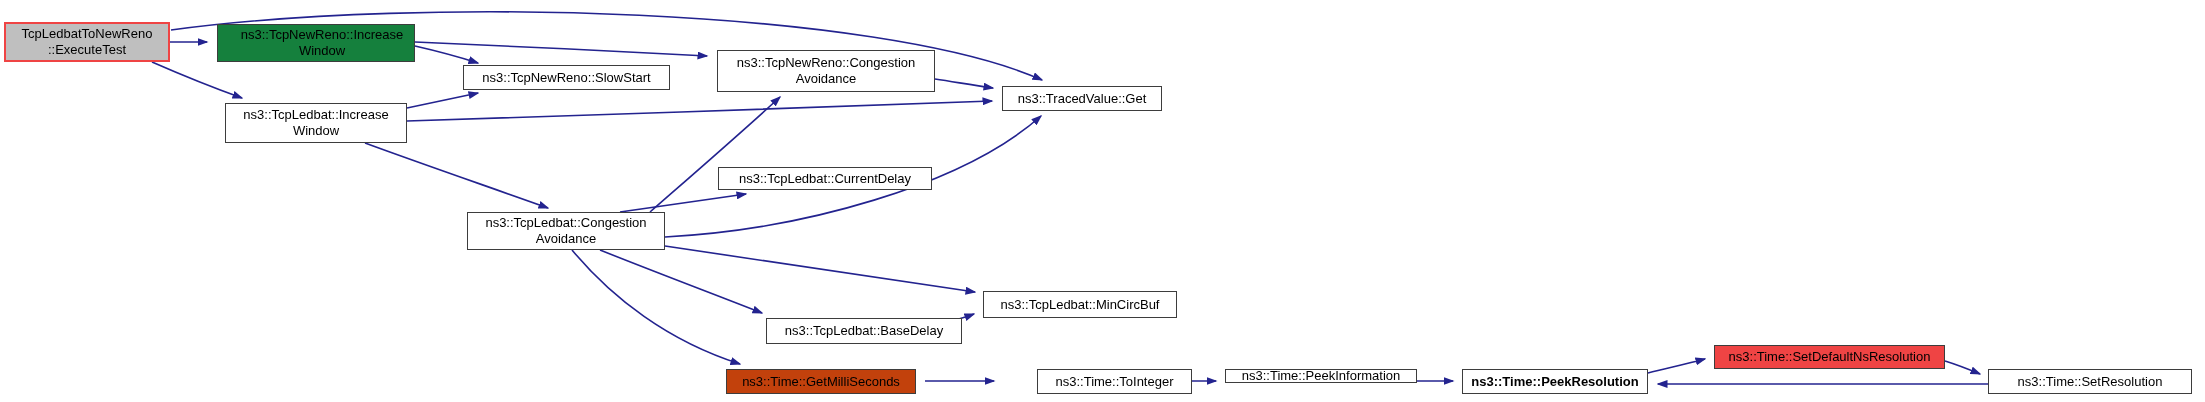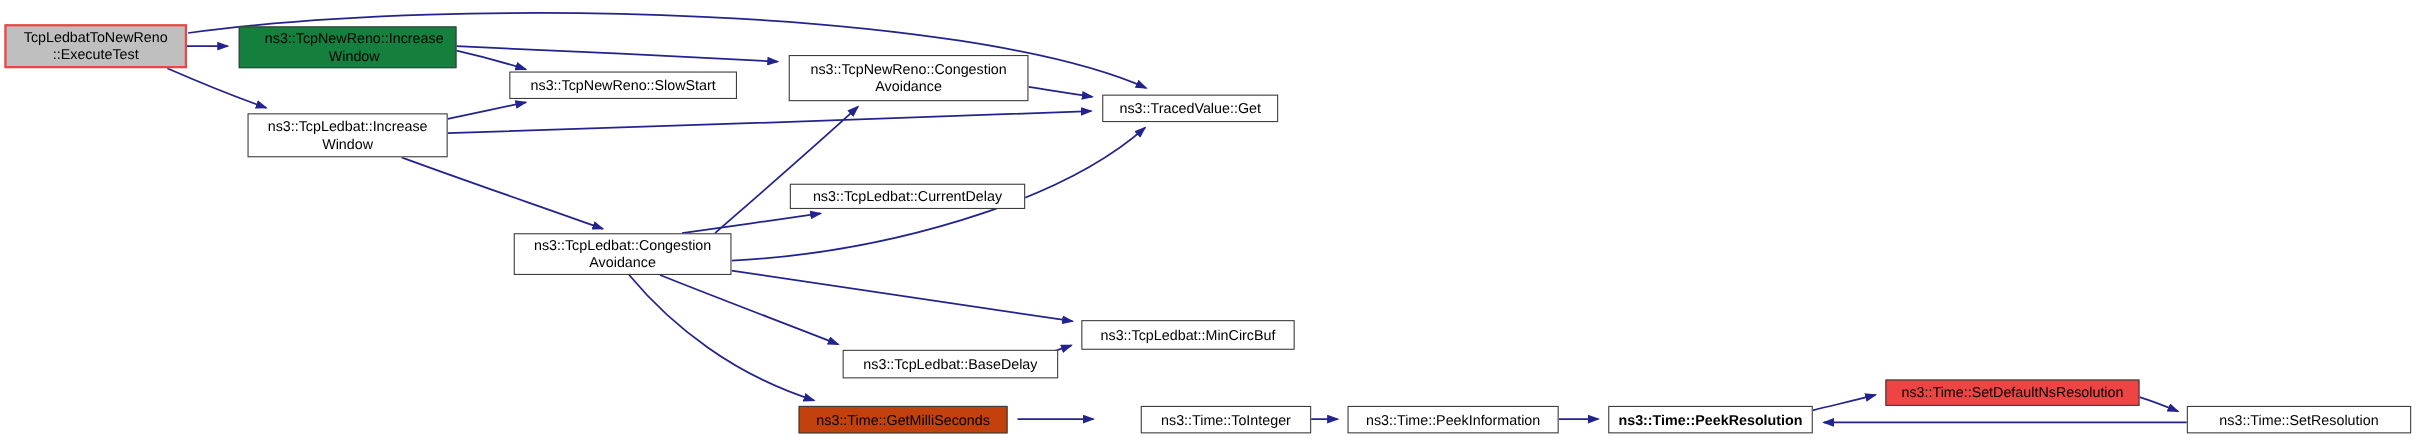--- a/index.html
+++ b/index.html
@@ -112,21 +112,21 @@
       </div>
       <div class="node" style="left: 727px; top: 318px; width: 196px; height: 26px; background: rgb(255, 255, 255); margin-left: 39px;">
         <span>ns3::TcpLedbat::BaseDelay</span>
       </div>
       <div class="node" style="left: 726px; top: 369px; width: 190px; height: 25px; background: #c2410c;">
         <span>ns3::Time::GetMilliSeconds</span>
       </div>
       <div class="node" style="left: 1008px; top: 369px; width: 155px; height: 25px; background: rgb(255, 255, 255); margin-left: 29px;">
         <span>ns3::Time::ToInteger</span>
       </div>
-      <div class="node" style="left: 1225px; top: 369px; width: 192px; height: 25px; background: rgb(255, 255, 255);">
+      <div class="node" style="left: 1225px; top: 369px; width: 192px; height: 14px; background: rgb(255, 255, 255);">
         <span>ns3::Time::PeekInformation</span>
       </div>
       <div class="node" style="left: 1462px; top: 369px; width: 186px; height: 25px; background: rgb(255, 255, 255); font-weight: bold;">
         <span>ns3::Time::PeekResolution</span>
       </div>
       <div class="node" style="left: 1714px; top: 345px; width: 231px; height: 24px; background: #ef4444;">
         <span>ns3::Time::SetDefaultNsResolution</span>
       </div>
       <div class="node" style="left: 1988px; top: 369px; width: 204px; height: 25px; background: rgb(255, 255, 255);">
         <span>ns3::Time::SetResolution</span>

